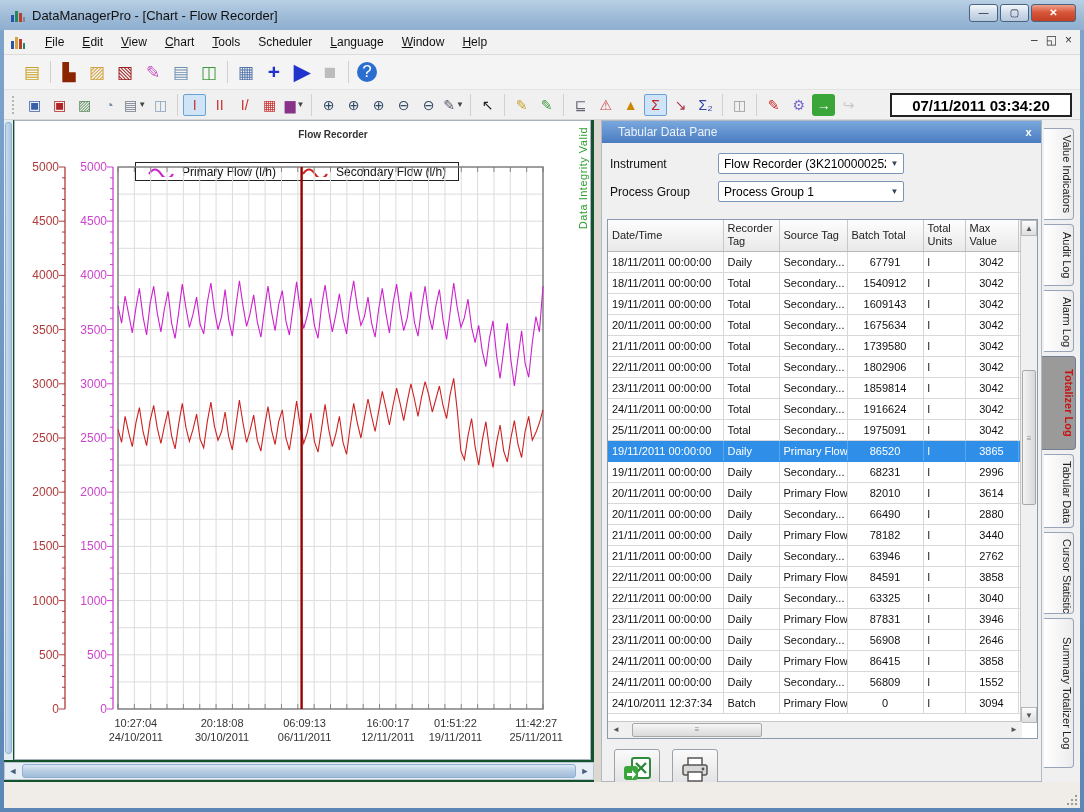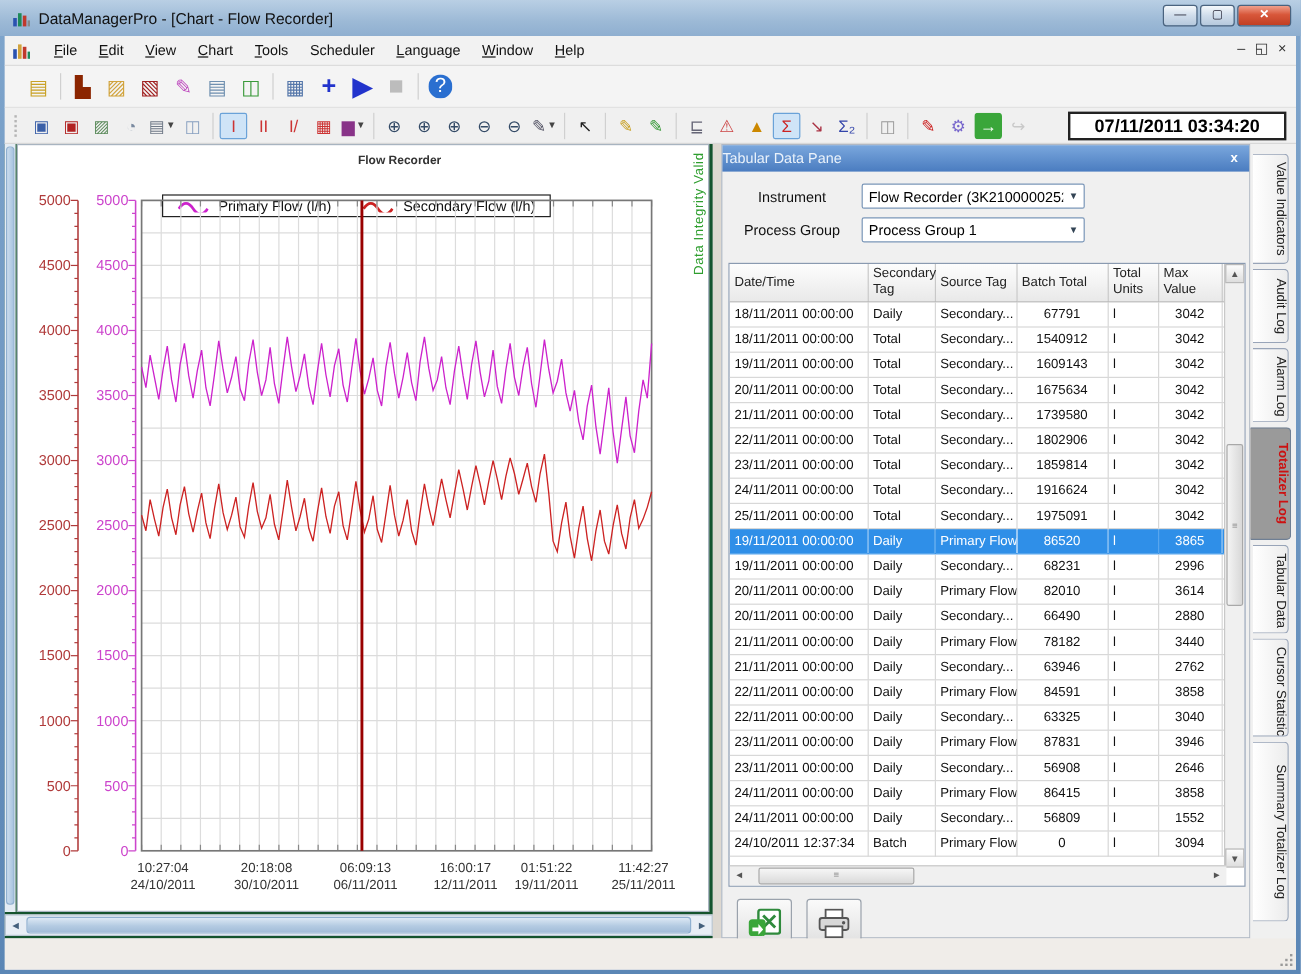--- a/index.html
+++ b/index.html
@@ -63,25 +63,25 @@
                    border:1px solid #b9c6d2; display:flex; align-items:center; }
   .hs-arrow { width:16px; height:16px; font-size:9px; color:#44607c; text-align:center; line-height:16px; }
   .chart-hscroll .thumb { flex:1; height:14px; margin:0 1px;
       background:linear-gradient(#dce8f4,#b4cbe2 55%,#a2bcd8); border:1px solid #8fb0d0; border-radius:3px; }
   
   .splitter { position:absolute; left:590px; top:0; width:7px; height:662px; background:#ddd8d0; }
   .right-pane { position:absolute; left:597px; top:0; width:441px; height:662px; background:#f0f0f0;
                 border:1px solid #b0b8c4; }
   .pane-title { position:absolute; left:0; top:0; width:100%; height:22px;
                 background:linear-gradient(#7aa7dd,#4a7cc0); color:#eaf2fb; font-size:12px;
-                line-height:22px; padding-left:0; }
+                line-height:22px; padding-left:16px; }
   .pane-close { position:absolute; right:4px; top:3px; width:17px; height:16px; color:#fff; font-weight:bold;
                 font-size:11px; text-align:center; line-height:16px; }
   .form-row { position:absolute; left:0; display:flex; align-items:center; }
-  .form-label { width:100px; text-align:center; font-size:12px; color:#111; margin-right:8px; }
+  .form-label { width:100px; text-align:left; font-size:12px; color:#111; margin-right:8px; }
   .select { width:186px; height:21px; background:#fff; border:1px solid #7a96b8; border-radius:2px;
             font-size:12px; display:flex; align-items:center; }
   .select .val { flex:1; padding-left:5px; white-space:nowrap; overflow:hidden; }
   .select .arrow { width:17px; text-align:center; font-size:8px; color:#345; }
   
   .tbl-wrap { position:absolute; left:5px; top:98px; width:431px; height:520px; background:#fff;
               border:1px solid #8a9ab0; overflow:hidden; }
   table.grid { border-collapse:collapse; table-layout:fixed; width:412px; font-size:11px; }
   .grid th { background:linear-gradient(#fdfdfd,#e9e9e9); border-right:1px solid #c8c8c8;
              border-bottom:1px solid #b8b8b8; font-weight:normal; color:#222; text-align:left;
@@ -529,21 +529,21 @@
                 <col style="width:56px">
                 <col style="width:68px">
                 <col style="width:76px">
                 <col style="width:42px">
                 <col style="width:53px">
                 <col style="width:14px">
               </colgroup>
               <tbody>
                 <tr>
                   <th>Date/Time</th>
-                  <th>Secondary Tag</th>
+                  <th>Recorder Tag</th>
                   <th>Source Tag</th>
                   <th>Batch Total</th>
                   <th>Total Units</th>
                   <th>Max Value</th>
                   <th>M</th>
                 </tr>
                 <tr>
                   <td>18/11/2011 00:00:00</td>
                   <td>Daily</td>
                   <td>Secondary...</td>

